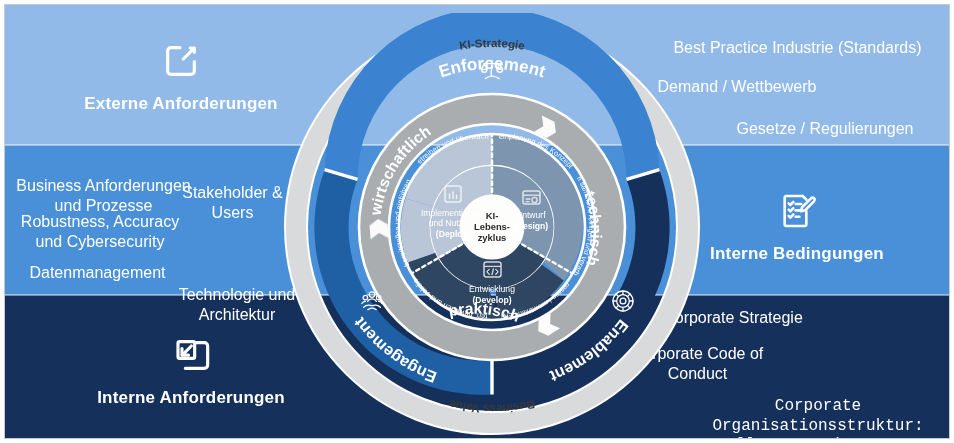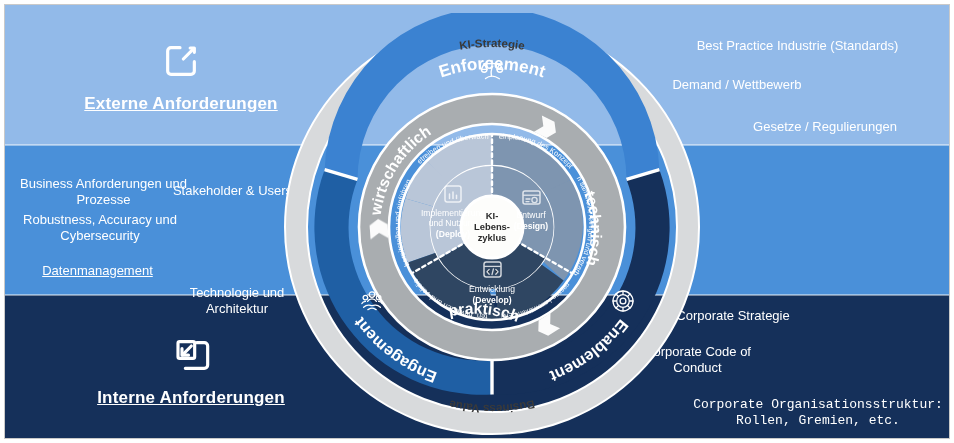--- a/index.html
+++ b/index.html
@@ -11,30 +11,30 @@
   .panel{position:absolute;box-sizing:border-box;}
   .q-tl{left:0;top:0;width:50%;height:140px;background:#92bae9;}
   .q-tr{left:50%;top:0;width:50%;height:140px;background:#92bae9;}
   .q-ml{left:0;top:140px;width:50%;height:150px;background:#4a90d9;}
   .q-mr{left:50%;top:140px;width:50%;height:150px;background:#4a90d9;}
   .q-bl{left:0;top:290px;width:50%;height:145px;background:#15305a;}
   .q-br{left:50%;top:290px;width:50%;height:145px;background:#15305a;}
   .hairline{position:absolute;left:0;width:100%;height:2px;background:rgba(255,255,255,.45);}
 
   
-  .headblock{position:absolute;text-align:center;color:#ffffff;text-decoration:underline;}
+  .headblock{position:absolute;text-align:center;color:#ffffff;}
   .headblock .ttl{font-weight:bold;font-size:17px;letter-spacing:.2px;white-space:nowrap;}
   .headblock .ico{display:block;margin:0 auto 9px auto;}
 
   #head-ext{left:46px;top:36px;width:260px;}
   #head-int-anf{left:56px;top:330px;width:260px;}
   #head-int-bed{left:662px;top:186px;width:260px;}
 
   
-  .note{position:absolute;color:#ffffff;font-size:13px;line-height:1.22;text-align:center;}
+  .note{position:absolute;color:#ffffff;font-size:16px;line-height:1.22;text-align:center;}
 
   
   #wheel{position:absolute;left:277px;top:8px;width:420px;height:428px;}
 </style>
 </head>
 <body>
 
 <div id="page">
   <div class="frame">
 
@@ -55,26 +55,42 @@
           <path d="M20 12.4V18a2 2 0 0 1-2 2H6a2 2 0 0 1-2-2V6a2 2 0 0 1 2-2h5.4"></path>
         </svg>
       </span>
       <span class="ttl">Externe Anforderungen</span>
     </div>
 
     <div class="note" style="left:655px;top:33px;width:275px;">Best Practice Industrie (Standards)</div>
     <div class="note" style="left:700px;top:114px;width:240px;">Gesetze / Regulierungen</div>
     <div class="note" style="left:617px;top:72px;width:230px;">Demand / Wettbewerb</div>
 
+    <div class="headblock" id="head-int-bed">
+      <span class="ico">
+        <svg width="40" height="40" viewBox="0 0 24 24" fill="none" stroke="#ffffff" stroke-width="1.55" stroke-linecap="round" stroke-linejoin="round">
+          <path d="M15.4 3H5.6a1 1 0 0 0-1 1v16a1 1 0 0 0 1 1h11a1 1 0 0 0 1-1v-8"></path>
+          <path d="M15.4 3l2.2 2.2"></path>
+          <path d="M7 7.4l1 1 1.8-1.9"></path>
+            <path d="M11.2 7.8h3.4"></path>
+          <path d="M7 11.2l1 1 1.8-1.9"></path>
+            <path d="M11.2 11.6h3.4"></path>
+          <path d="M7 15l1 1 1.8-1.9"></path>
+            <path d="M11.2 15.4h2.2"></path>
+          <path d="M20.4 4.4 15 9.8l-.6 2.4 2.4-.6 5.4-5.4a1.2 1.2 0 0 0 0-1.8 1.2 1.2 0 0 0-1.8 0z"></path>
+        </svg>
+      </span>
+      <span class="ttl">Interne Bedingungen</span>
+    </div>
 
     <div class="note" style="left:6px;top:155px;width:185px;margin-top:16px;">Business Anforderungen und Prozesse</div>
     <div class="note" style="left:160px;top:178px;width:135px;">Stakeholder &amp; Users</div>
     <div class="note" style="left:10px;top:207px;width:170px;">Robustness, Accuracy und Cybersecurity</div>
     <div class="note" style="left:162px;top:234px;width:140px;margin-top:46px;">Technologie und Architektur</div>
-    <div class="note" style="left:10px;top:258px;width:165px;text-decoration:underline;">Datenmanagement</div>
+    <div class="note" style="left:10px;top:258px;width:165px;">Datenmanagement</div>
 
     <div class="headblock" id="head-int-anf">
       <span class="ico">
         <svg width="40" height="40" viewBox="0 0 24 24" fill="none" stroke="#ffffff" stroke-width="1.9" stroke-linecap="round" stroke-linejoin="round">
           <path d="M15.4 4.6H20a2 2 0 0 1 2 2V18a2 2 0 0 1-2 2H8.6"></path>
           <path d="M5.2 4h8a1 1 0 0 1 1 1v8a1 1 0 0 1-1 1h-8a1 1 0 0 1-1-1V5a1 1 0 0 1 1-1z"></path>
           <path d="M12.2 6.6 L6.9 11.9"></path>
           <path d="M6.6 8.2v3.9h3.9"></path>
         </svg>
       </span>

